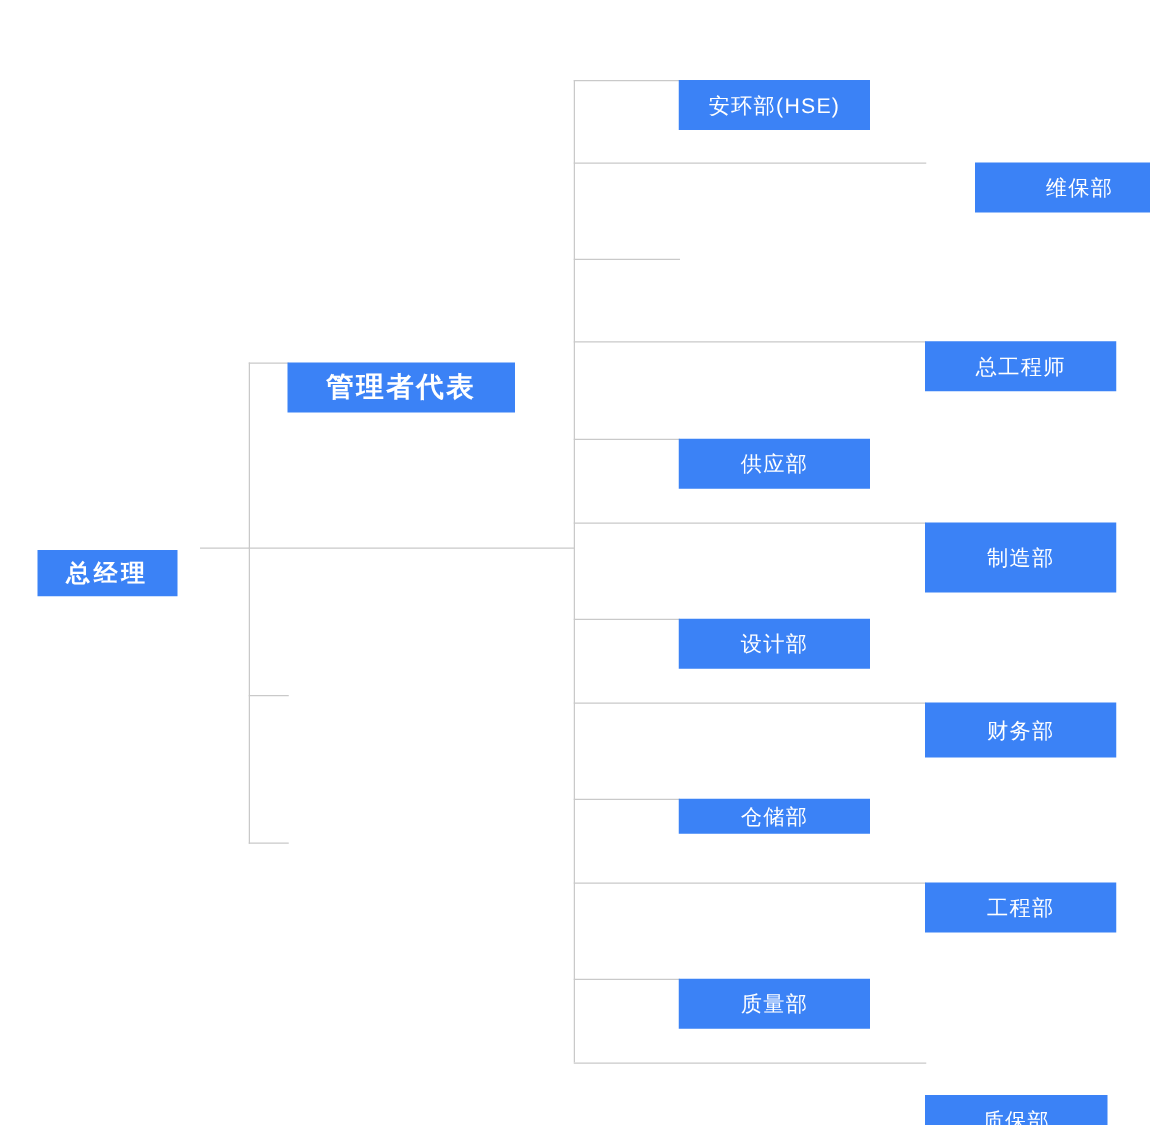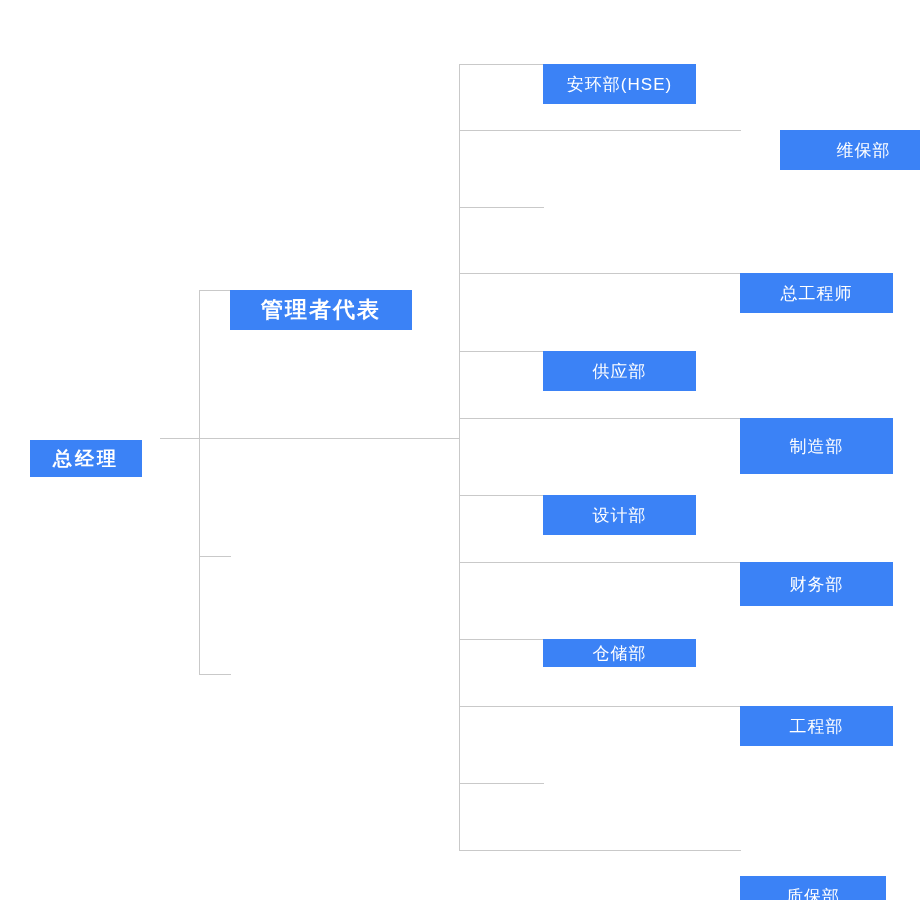--- a/index.html
+++ b/index.html
@@ -79,15 +79,16 @@
 
   <div class="node dept" style="left:543px;top:44px;width:153px;height:40px;">安环部(HSE)</div>
   <div class="node dept" style="left:780px;top:110px;width:153px;height:40px;padding-left:14px;">维保部</div>
   <div class="node dept" style="left:740px;top:253px;width:153px;height:40px;">总工程师</div>
   <div class="node dept" style="left:543px;top:331px;width:153px;height:40px;">供应部</div>
   <div class="node dept" style="left:740px;top:398px;width:153px;height:56px;">制造部</div>
   <div class="node dept" style="left:543px;top:475px;width:153px;height:40px;">设计部</div>
   <div class="node dept" style="left:740px;top:542px;width:153px;height:44px;">财务部</div>
   <div class="node dept" style="left:543px;top:619px;width:153px;height:28px;">仓储部</div>
   <div class="node dept" style="left:740px;top:686px;width:153px;height:40px;">工程部</div>
+  <div class="node dept" style="left:543px;top:763px;width:153px;height:40px;">质量部</div>
   <div class="node dept" style="left:740px;top:856px;width:146px;height:40px;">质保部</div>
 
 </div>
 
 </body></html>

